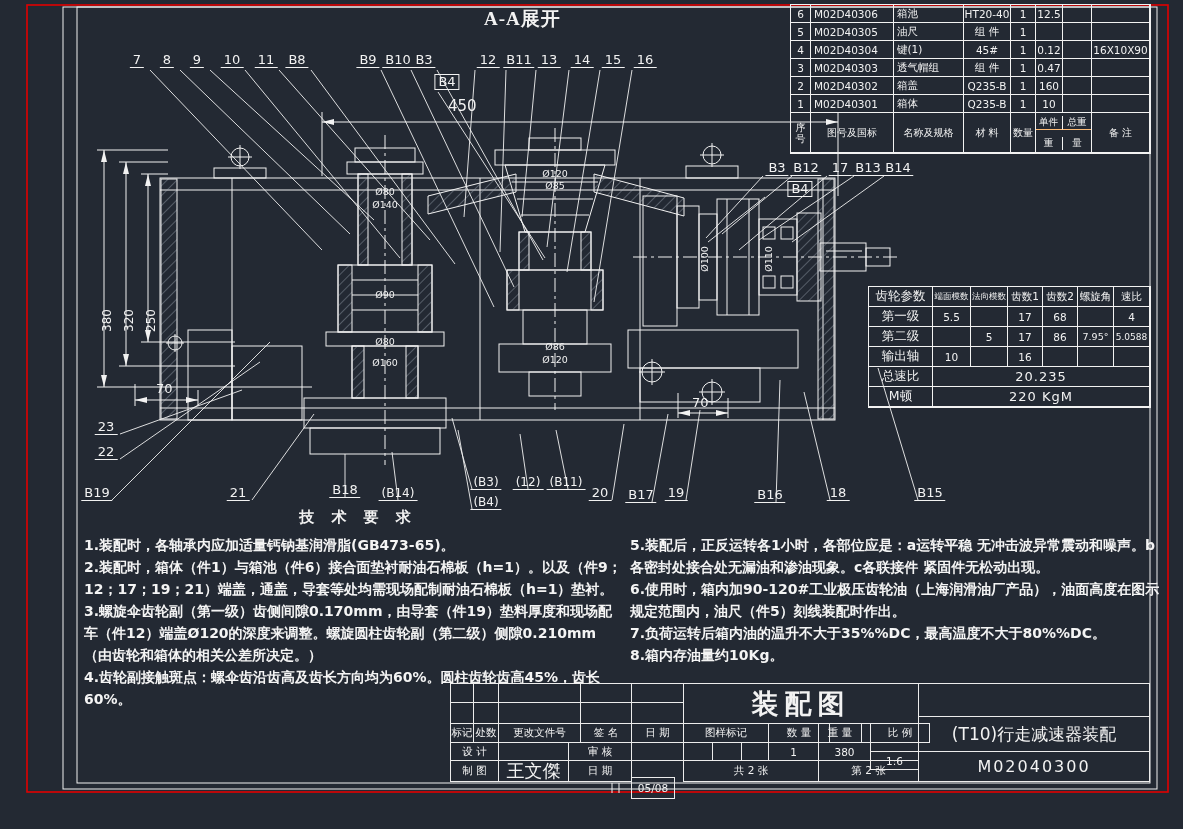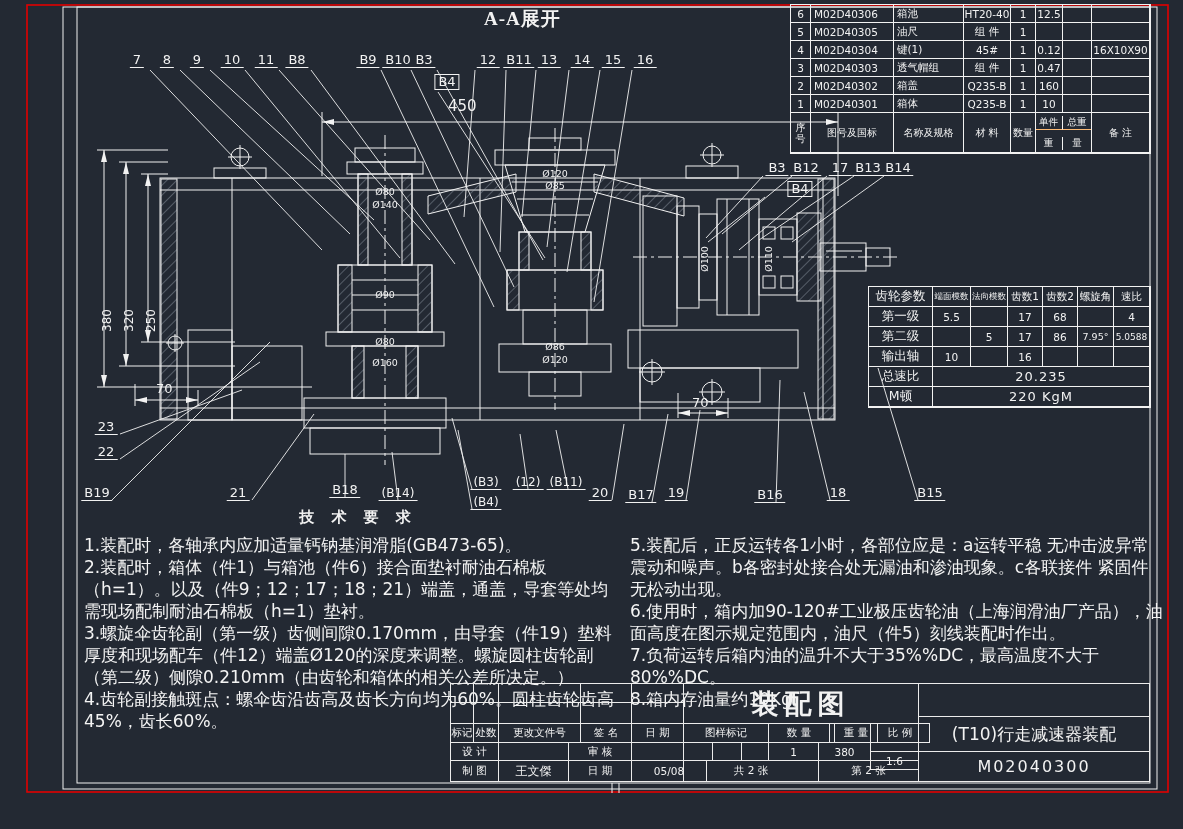--- a/index.html
+++ b/index.html
@@ -30,21 +30,21 @@
   .gear{left:868px;top:286px;grid-template-columns:64px 38px 37px 35px 35px 36px 36px;
         grid-template-rows:repeat(6,20px);}
   .gear .lab{font-size:12.5px;}
   .gear .h4{font-size:8.5px;}
   .gear .wide{grid-column:2/8;font-size:13px;letter-spacing:1px;}
   
   #tblock{position:absolute;left:450px;top:683px;width:700px;height:99px;}
   .tc{position:absolute;border:1px solid #ececec;box-sizing:border-box;display:flex;
       align-items:center;justify-content:center;font-size:10.5px;white-space:nowrap;}
   
-  .tech{position:absolute;font-size:17px;font-weight:normal;line-height:22px;color:#f4f4f4;}
+  .tech{position:absolute;font-size:14px;font-weight:bold;line-height:22px;color:#f4f4f4;}
   .tech div{margin:0;}
   .tech-title{position:absolute;left:238px;top:508px;width:240px;text-align:center;
               font-size:15px;font-weight:bold;letter-spacing:6px;}
 </style>
 </head>
 <body>
 
 <div id="sheet">
 
 <svg class="abs" width="1183" height="829" style="left:0;top:0" xmlns="http://www.w3.org/2000/svg">
@@ -397,21 +397,21 @@
 
   <div class="lab">总速比</div>
   <div class="wide">20.235</div>
   <div class="lab">M顿</div>
   <div class="wide">220 KgM</div>
 </div>
 
 <div class="tech-title">技 术 要 求</div>
 <div class="tech" style="left:84px;top:534px;width:540px">
   <div>1.装配时，各轴承内应加适量钙钠基润滑脂(GB473-65)。</div>
-  <div>2.装配时，箱体（件1）与箱池（件6）接合面垫衬耐油石棉板（h=1）。以及（件9；12；17；18；21）端盖，通盖，导套等处均需现场配制耐油石棉板（h=1）垫衬。</div>
+  <div>2.装配时，箱体（件1）与箱池（件6）接合面垫衬耐油石棉板（h=1）。以及（件9；12；17；19；21）端盖，通盖，导套等处均需现场配制耐油石棉板（h=1）垫衬。</div>
   <div>3.螺旋伞齿轮副（第一级）齿侧间隙0.170mm，由导套（件19）垫料厚度和现场配车（件12）端盖Ø120的深度来调整。螺旋圆柱齿轮副（第二级）侧隙0.210mm（由齿轮和箱体的相关公差所决定。）</div>
   <div>4.齿轮副接触斑点：螺伞齿沿齿高及齿长方向均为60%。圆柱齿轮齿高45%，齿长60%。</div>
 </div>
 <div class="tech" style="left:630px;top:534px;width:535px">
   <div>5.装配后，正反运转各1小时，各部位应是：a运转平稳 无冲击波异常震动和噪声。b各密封处接合处无漏油和渗油现象。c各联接件 紧固件无松动出现。</div>
   <div>6.使用时，箱内加90-120#工业极压齿轮油（上海润滑油厂产品），油面高度在图示规定范围内，油尺（件5）刻线装配时作出。</div>
   <div>7.负荷运转后箱内油的温升不大于35%%DC，最高温度不大于80%%DC。</div>
   <div>8.箱内存油量约10Kg。</div>
 </div>
 
@@ -433,28 +433,28 @@
   <div class="tc" style="left:48px;top:40px;width:83px;height:20px">更改文件号</div>
   <div class="tc" style="left:130px;top:40px;width:52px;height:20px">签 名</div>
   <div class="tc" style="left:181px;top:40px;width:53px;height:20px">日 期</div>
 
   <div class="tc" style="left:0;top:59px;width:49px;height:19px">设 计</div>
   <div class="tc" style="left:48px;top:59px;width:71px;height:19px"></div>
   <div class="tc" style="left:118px;top:59px;width:64px;height:19px">审 核</div>
   <div class="tc" style="left:181px;top:59px;width:53px;height:19px"></div>
 
   <div class="tc" style="left:0;top:77px;width:49px;height:22px">制 图</div>
-  <div class="tc" style="left:48px;top:77px;width:71px;height:22px;font-size:12px">王文傑</div>
+  <div class="tc" style="left:48px;top:77px;width:71px;height:22px;font-size:18px">王文傑</div>
   <div class="tc" style="left:118px;top:77px;width:64px;height:22px">日 期</div>
-  <div class="tc" style="left:181px;top:77px;width:76px;height:22px">05/08</div>
+  <div class="tc" style="left:181px;top:94px;width:44px;height:22px">05/08</div>
 
   <div class="tc" style="left:233px;top:0;width:236px;height:41px;font-size:27px;font-weight:bold;letter-spacing:6px">装配图</div>
   <div class="tc" style="left:233px;top:40px;width:86px;height:20px">图样标记</div>
   <div class="tc" style="left:318px;top:40px;width:62px;height:20px">数 量</div>
-  <div class="tc" style="left:384px;top:40px;width:44px;height:20px">重 量</div>
+  <div class="tc" style="left:368px;top:40px;width:44px;height:20px">重 量</div>
   <div class="tc" style="left:420px;top:40px;width:60px;height:20px">比 例</div>
   <div class="tc" style="left:233px;top:59px;width:30px;height:19px"></div>
   <div class="tc" style="left:262px;top:59px;width:30px;height:19px"></div>
   <div class="tc" style="left:291px;top:59px;width:28px;height:19px"></div>
   <div class="tc" style="left:318px;top:59px;width:51px;height:19px">1</div>
   <div class="tc" style="left:368px;top:59px;width:53px;height:19px">380</div>
   <div class="tc" style="left:420px;top:68px;width:49px;height:19px">1:6</div>
   <div class="tc" style="left:233px;top:77px;width:136px;height:22px">共 2 张</div>
   <div class="tc" style="left:368px;top:77px;width:101px;height:22px">第 2 张</div>
 

